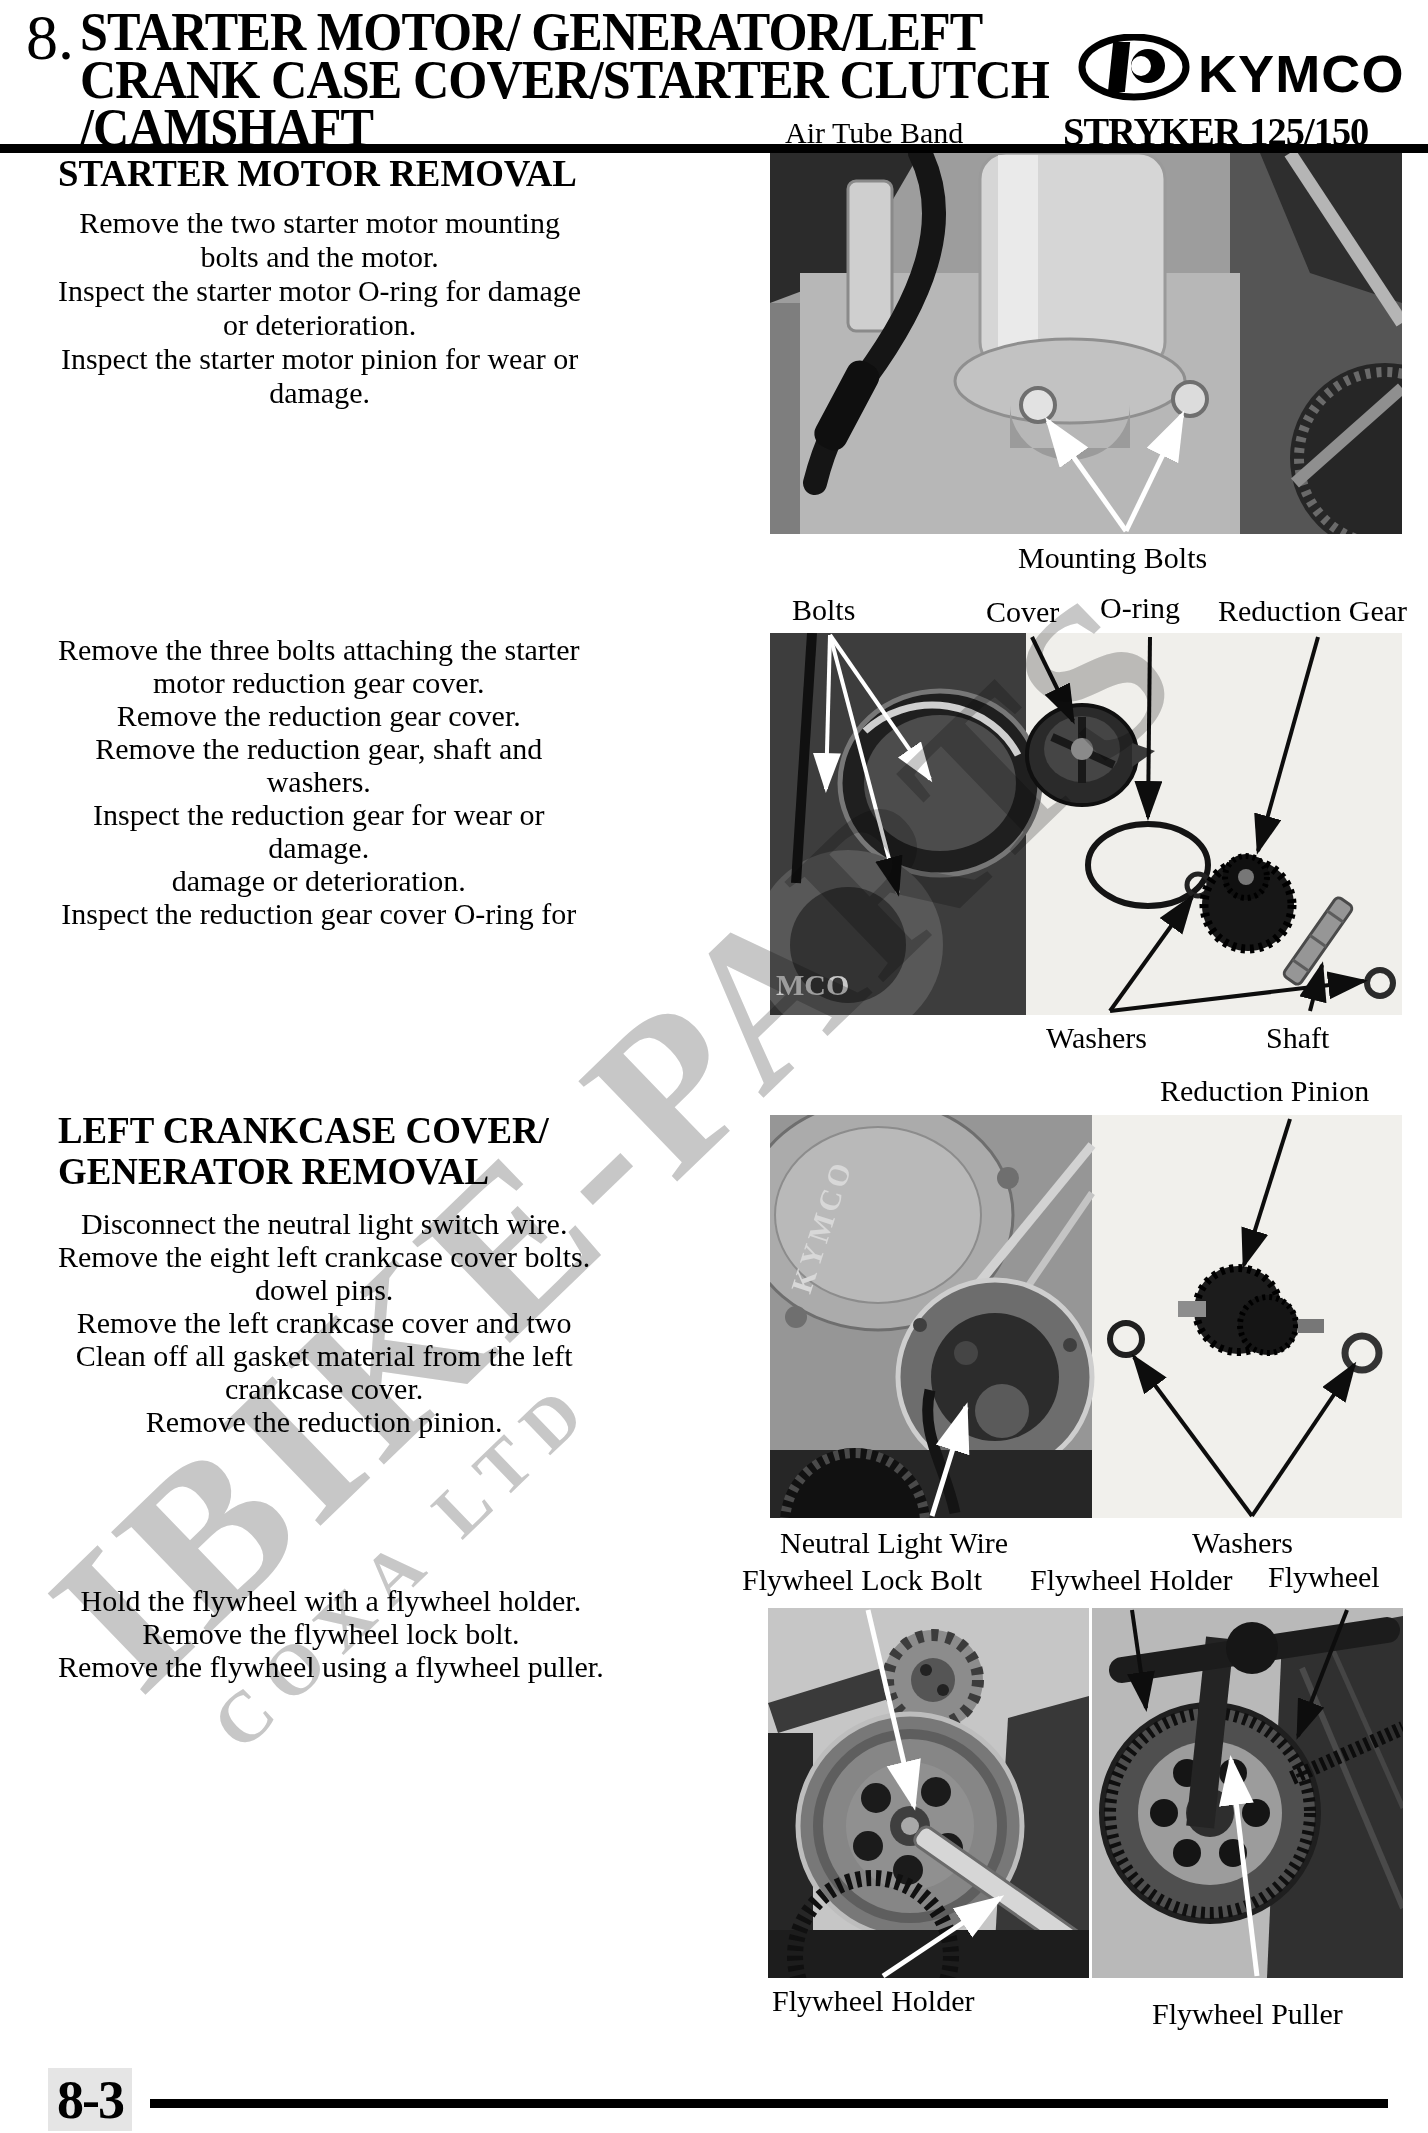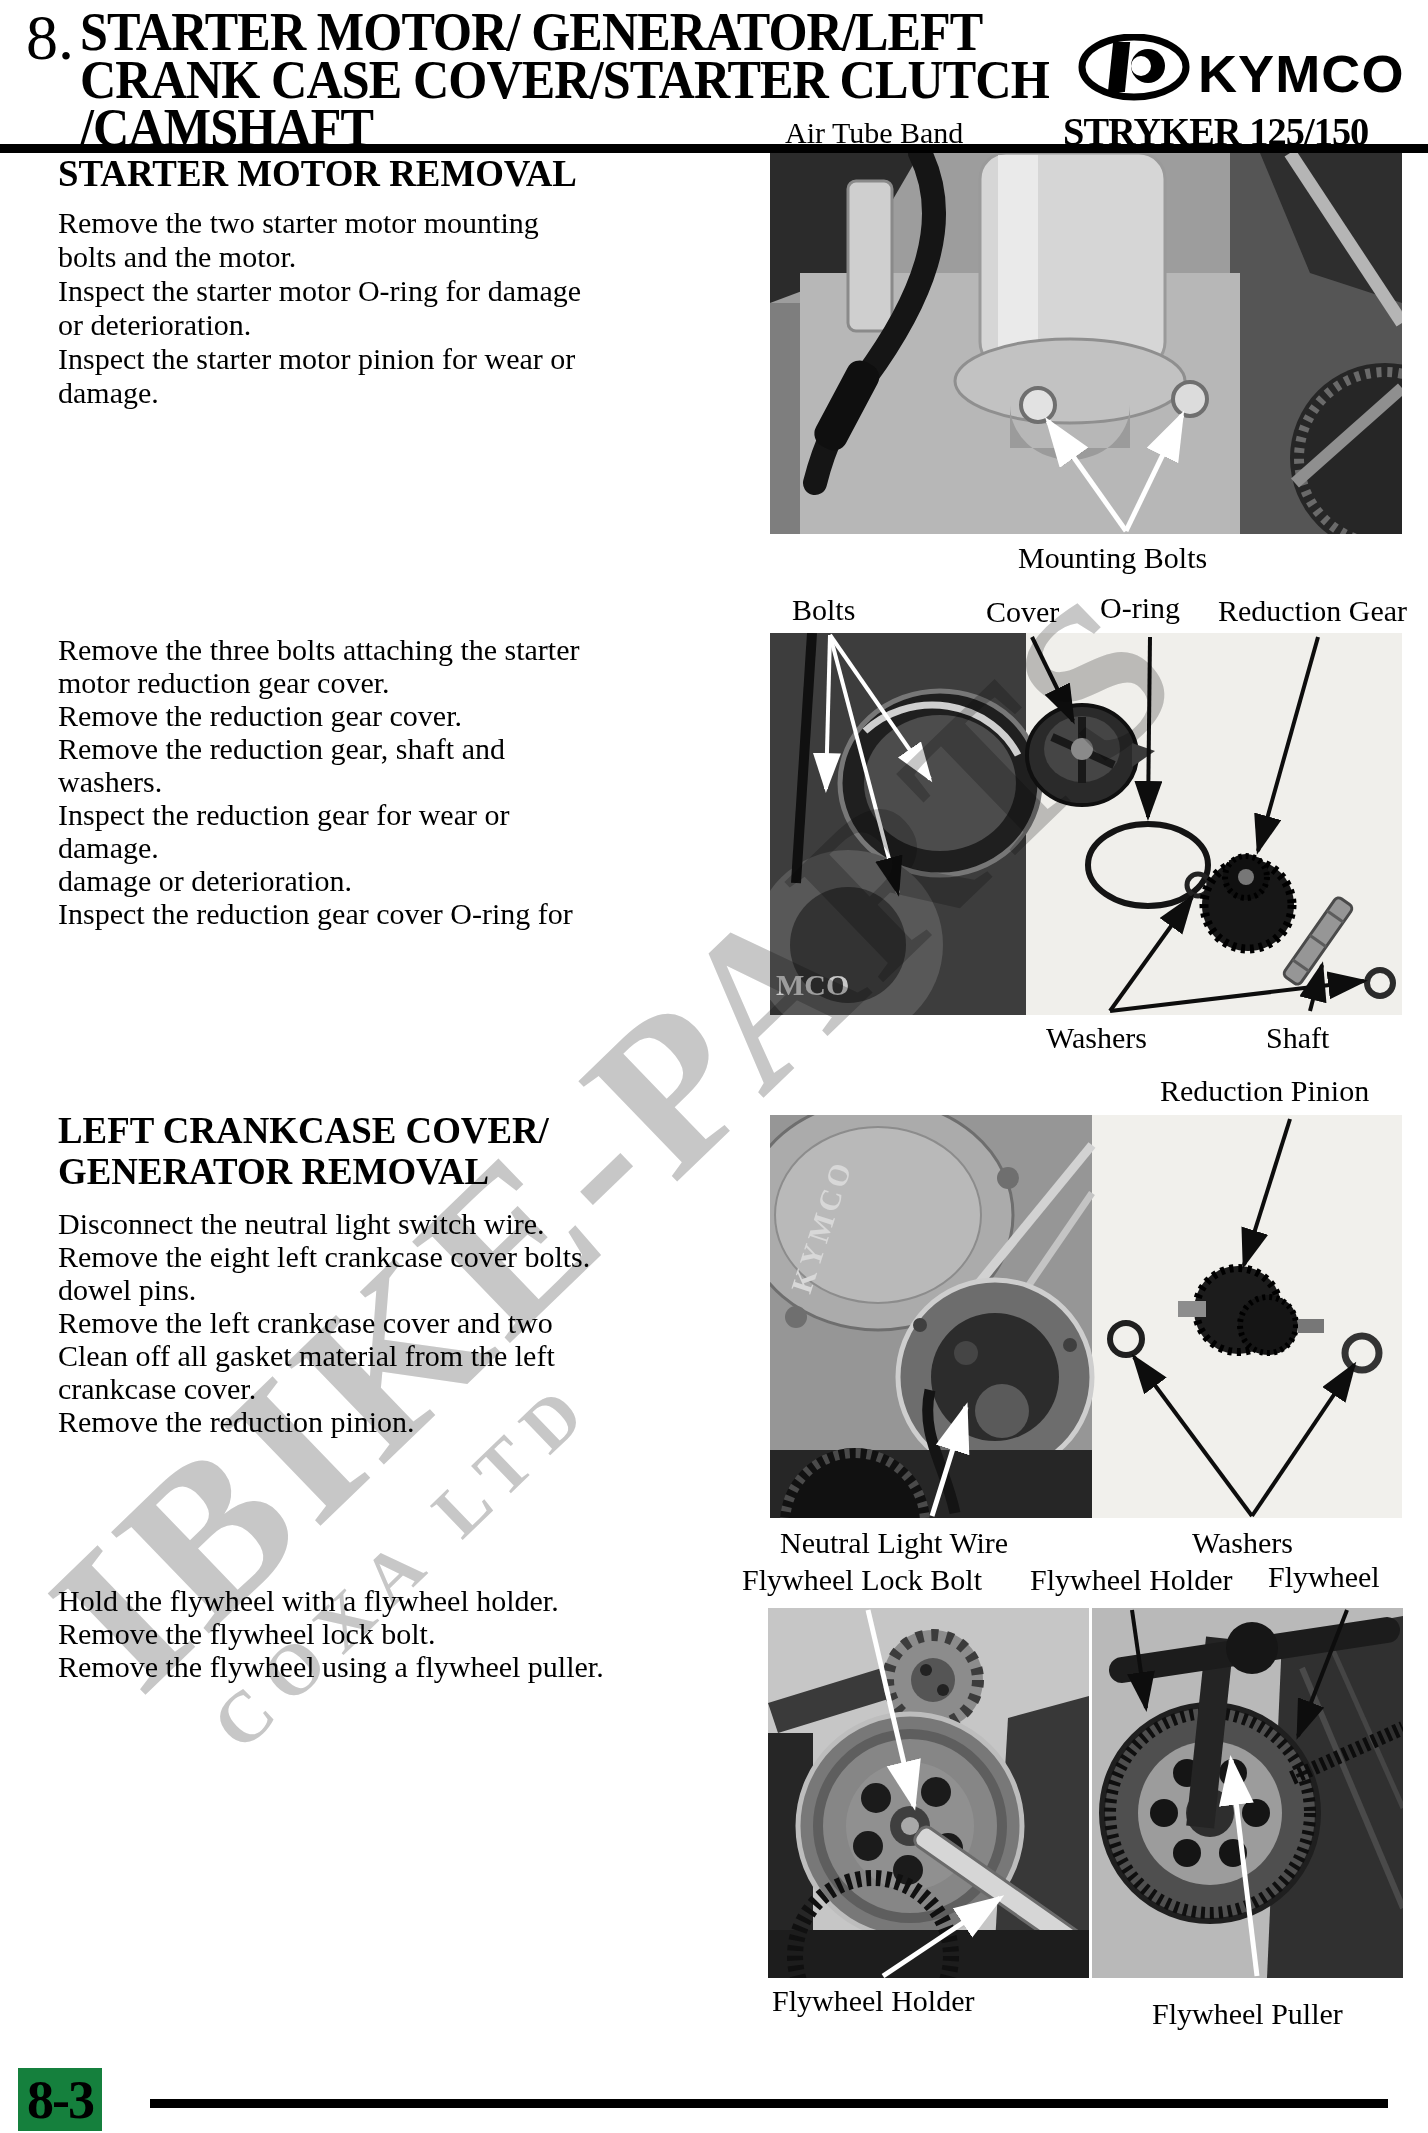--- a/index.html
+++ b/index.html
@@ -14,21 +14,21 @@
   .brand-wrap{left:1078px;top:34px;width:350px;height:72px;}
   .brand-text{left:1198px;top:44px;font-family:"Liberation Sans","DejaVu Sans",sans-serif;
               font-weight:700;font-size:52px;letter-spacing:1px;transform:scaleX(1.04);transform-origin:left top;}
   .model{left:1063px;top:108px;font-weight:700;font-size:40px;letter-spacing:-1px;
          transform:scaleX(.96);transform-origin:left top;white-space:nowrap;}
   .rule{left:0;top:144px;width:1428px;height:9px;background:#000;}
   
   .h2{left:58px;font-weight:700;font-size:38px;line-height:41px;white-space:nowrap;
       transform:scaleX(.97);transform-origin:left top;}
   .para{left:58px;font-size:30px;}
-  .para .line{white-space:nowrap;}
+  .para .line{white-space:nowrap;text-align:center;}
   
   .fig-label{font-size:30px;white-space:nowrap;z-index:3;}
   
   .photo{z-index:1;}
   .photo svg{display:block;}
   
   .wm{z-index:6;pointer-events:none;mix-blend-mode:multiply;font-weight:700;white-space:nowrap;}
   .wm-main{left:90px;top:1540px;font-size:215px;letter-spacing:8px;transform:rotate(-44deg);
            transform-origin:0 50%;line-height:1;}
   .wm-sub{left:225px;top:1700px;font-size:72px;letter-spacing:16px;transform:rotate(-44deg);
@@ -323,16 +323,16 @@
       <line x1="165" y1="368" x2="139" y2="152" stroke="#ffffff" stroke-width="5" marker-end="url(#aw5)"></line>
     </svg>
   </div>
 
   <div class="abs fig-label" style="left:772px;top:1984px">Flywheel Holder</div>
   <div class="abs fig-label" style="left:1152px;top:1997px">Flywheel Puller</div>
 
   <div class="abs wm wm-main" style="color: rgb(199, 199, 199);">IBIKE-PARTS</div>
   <div class="abs wm wm-sub" style="color: rgb(199, 199, 199);">COXA LTD</div>
 
-  <div class="abs page-num" style="background: #15803d;">8-3</div>
+  <div class="abs page-num" style="background: #e5e5e5; margin-left: 30px;">8-3</div>
   <div class="abs footer-line"></div>
 
 </div>
 
 </body></html>

